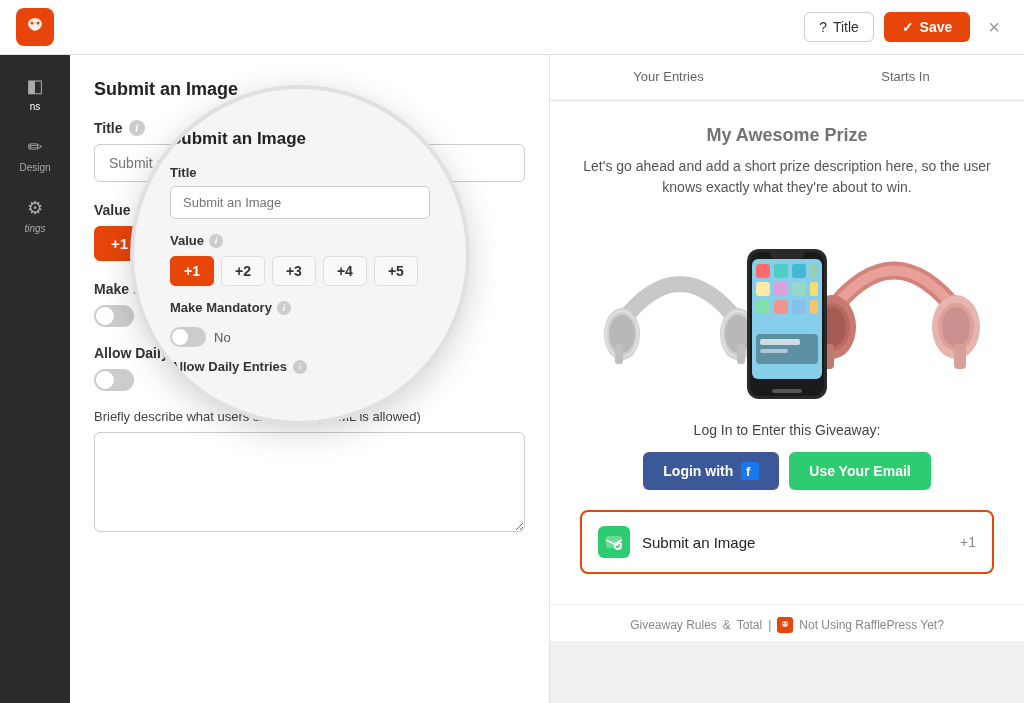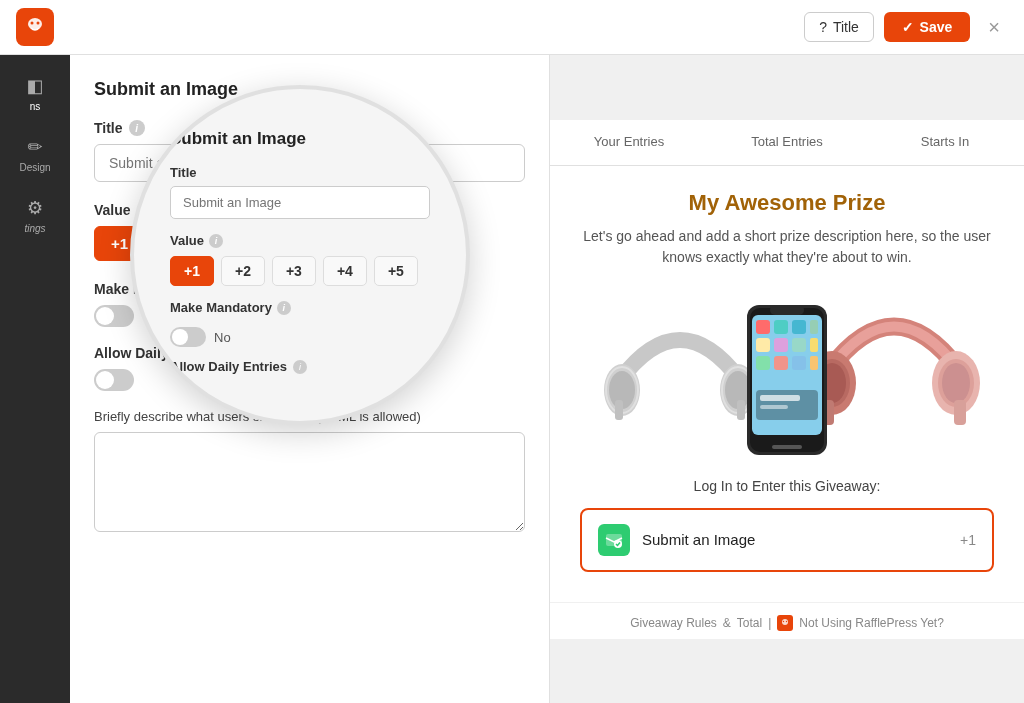--- a/index.html
+++ b/index.html
@@ -340,21 +340,20 @@
 
     
     .right-panel {
       flex: 1;
       background: #f0f0f0;
       display: flex;
       flex-direction: column;
       align-items: center;
       padding: 0;
       overflow-y: auto;
-      justify-content: center;
     }
 
     
     .preview-card {
       background: #fff;
       width: 100%;
       max-width: 520px;
       border-radius: 0;
       overflow: hidden;
     }
@@ -371,32 +370,32 @@
       font-size: 13px;
       color: #666;
       cursor: pointer;
       border-bottom: 2px solid transparent;
     }
 
     .preview-content {
       padding: 24px 30px 20px;
     }
     .prize-title {
-      font-size: 22px;
+      font-size: 18px;
       font-weight: 800;
       text-align: center;
-      color: #a16207;
+      color: #737373;
       margin-bottom: 10px;
     }
     .prize-desc {
       font-size: 14px;
       color: #555;
       text-align: center;
       line-height: 1.5;
-      margin-bottom: 2px;
+      margin-bottom: 16px;
     }
 
     .prize-images {
       display: flex;
       justify-content: center;
       align-items: flex-end;
       gap: 0;
       margin-bottom: 18px;
       height: 190px;
       position: relative;
@@ -644,21 +643,20 @@
       <span class="circle-daily-label">Allow Daily Entries</span>
       <span class="help-icon" style="width:14px;height:14px;font-size:9px;">i</span>
     </div>
   </div>
 
   <div class="right-panel">
     <div class="preview-card">
 
       <div class="preview-tabs">
         <div class="preview-tab">Your Entries</div>
-        <div class="preview-tab">Total Entries</div>
         <div class="preview-tab">Starts In</div>
       </div>
 
       <div class="preview-content">
 
         <div class="prize-title">My Awesome Prize</div>
         <div class="prize-desc">Let's go ahead and add a short prize description here, so the user knows exactly what they're about to win.</div>
 
         <div class="prize-images">
 
@@ -721,20 +719,30 @@
             <ellipse cx="152" cy="108" rx="18" ry="24" fill="#dda09a"></ellipse>
             <ellipse cx="152" cy="108" rx="14" ry="20" fill="#cc9090"></ellipse>
 
             <rect x="18" y="125" width="12" height="25" rx="4" fill="#c07a72"></rect>
             <rect x="150" y="125" width="12" height="25" rx="4" fill="#d8a09a"></rect>
           </svg>
         </div>
 
         <div class="login-prompt">Log In to Enter this Giveaway:</div>
 
+        <div class="login-buttons">
+          <button class="fb-btn">
+            <span>Login with</span>
+            <svg width="18" height="18" viewBox="0 0 18 18" fill="none">
+              <rect width="18" height="18" rx="3" fill="#1877f2"></rect>
+              <text x="5" y="14" font-size="13" fill="white" font-weight="bold">f</text>
+            </svg>
+          </button>
+          <button class="email-btn">Use Your Email</button>
+        </div>
 
 
         <div class="entry-item">
           <div class="entry-icon">
             <svg width="18" height="18" viewBox="0 0 18 18" fill="none">
               <rect x="1" y="3" width="16" height="12" rx="2" fill="white" opacity="0.3"></rect>
               <path d="M1 7 L9 11 L17 7" stroke="white" stroke-width="1.5" fill="none"></path>
               <circle cx="13" cy="13" r="4" fill="white"></circle>
               <path d="M11 13 L12.5 14.5 L15 11.5" stroke="#2ecc71" stroke-width="1.5" fill="none"></path>
             </svg>

